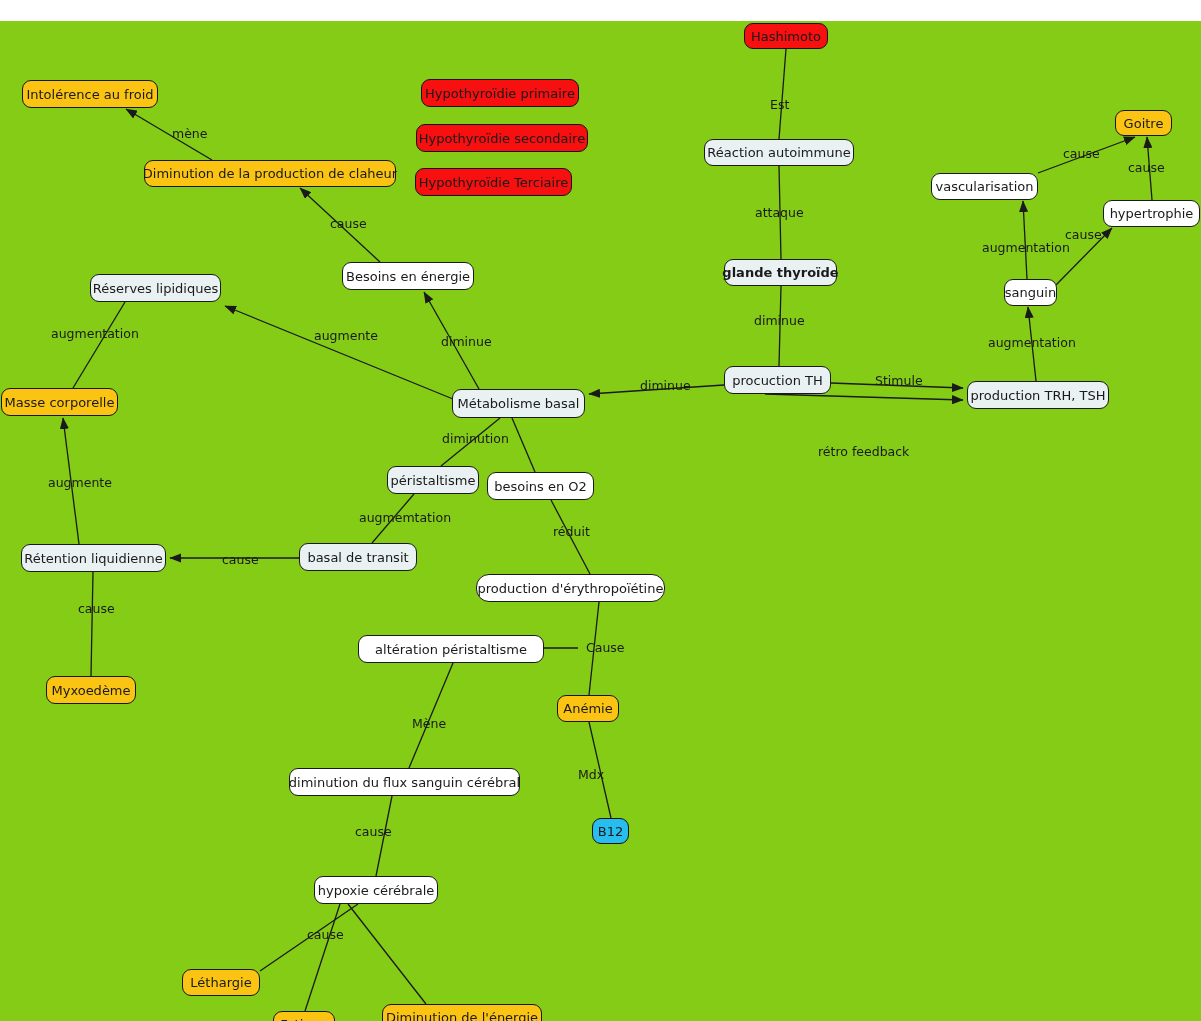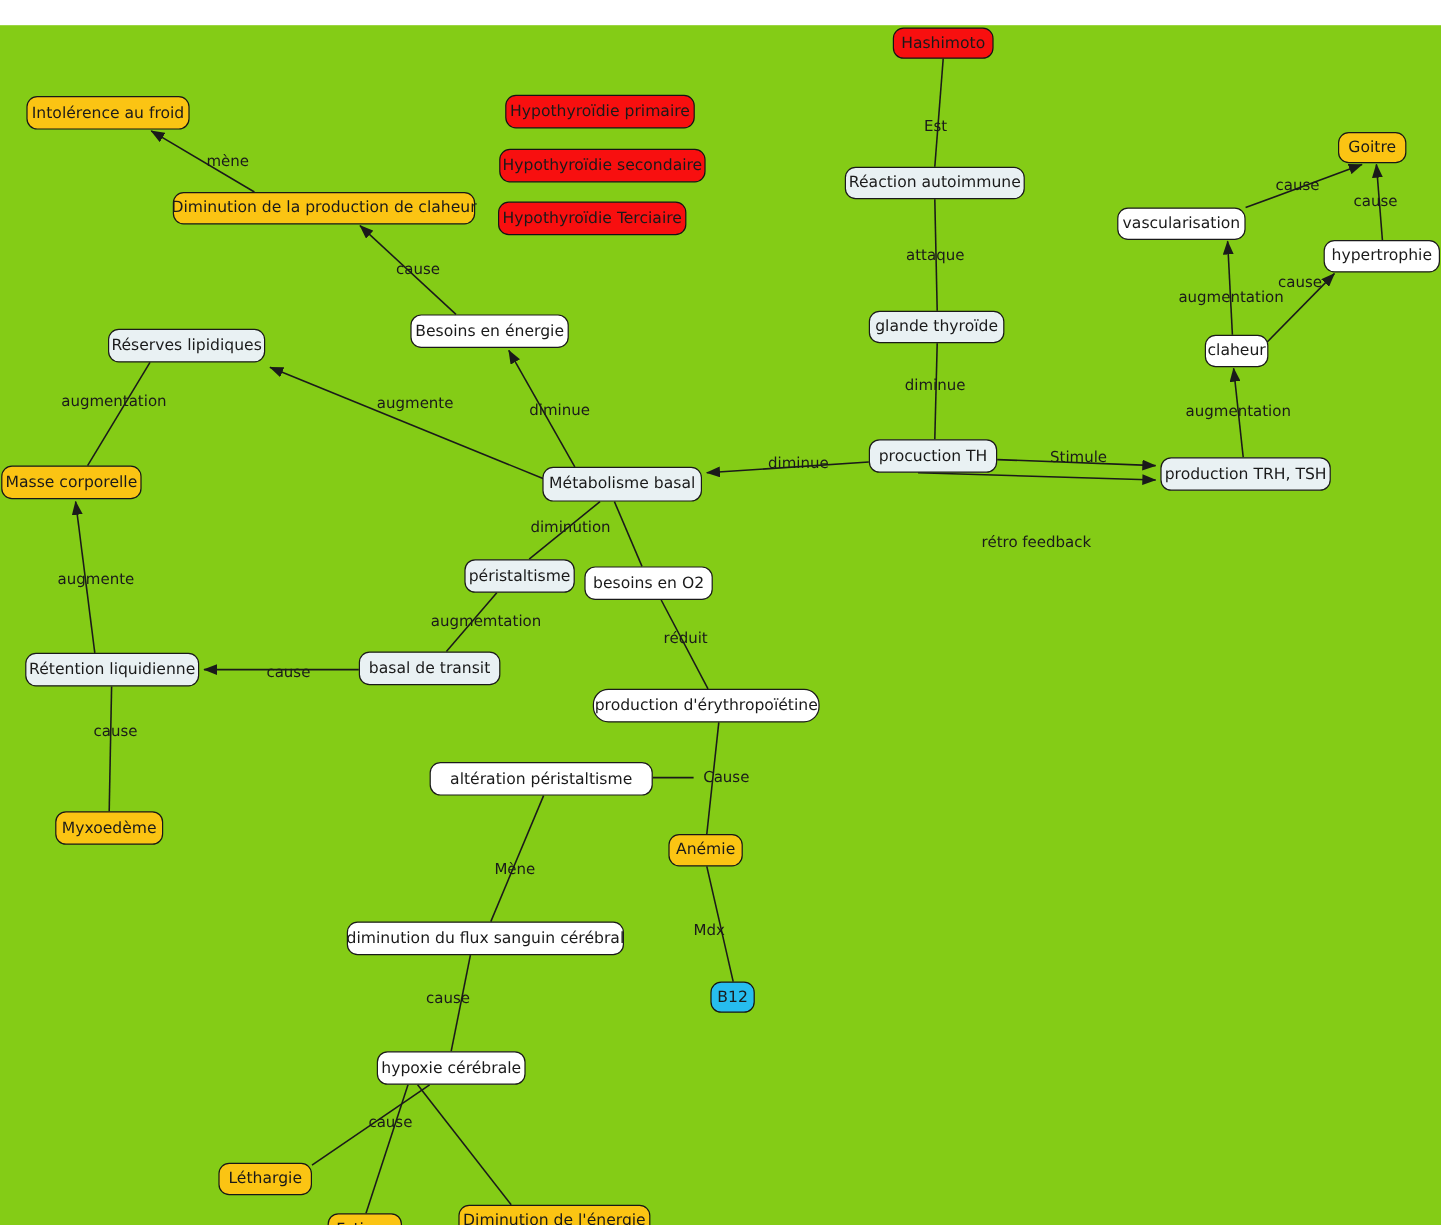--- a/index.html
+++ b/index.html
@@ -106,33 +106,33 @@
       <div class="node red" style="left: 744px; top: 2px; width: 84px; height: 26px;">Hashimoto</div>
       <div class="node yellow" style="left: 22px; top: 59px; width: 136px; height: 28px;">Intolérence au froid</div>
       <div class="node red" style="left: 421px; top: 58px; width: 158px; height: 28px;">Hypothyroïdie primaire</div>
       <div class="node yellow" style="left: 1115px; top: 89px; width: 57px; height: 26px;">Goitre</div>
       <div class="node blue" style="left: 704px; top: 118px; width: 150px; height: 27px;">Réaction autoimmune</div>
       <div class="node red" style="left: 416px; top: 103px; width: 172px; height: 28px;">Hypothyroïdie secondaire</div>
       <div class="node yellow" style="left: 144px; top: 139px; width: 252px; height: 27px;">Diminution de la production de claheur</div>
       <div class="node white" style="left: 931px; top: 152px; width: 107px; height: 27px;">vascularisation</div>
       <div class="node red" style="left: 415px; top: 147px; width: 157px; height: 28px;">Hypothyroïdie Terciaire</div>
       <div class="node white" style="left: 1103px; top: 179px; width: 97px; height: 27px;">hypertrophie</div>
-      <div class="node blue" style="left: 724px; top: 238px; width: 113px; height: 27px;">glande thyroïde</div>
+      <div class="node blue" style="left: 724px; top: 238px; width: 113px; height: 27px; font-weight: bold;">glande thyroïde</div>
       <div class="node white" style="left: 342px; top: 241px; width: 132px; height: 28px;">Besoins en énergie</div>
       <div class="node blue" style="left: 90px; top: 253px; width: 131px; height: 28px;">Réserves lipidiques</div>
-      <div class="node white" style="left: 1004px; top: 258px; width: 53px; height: 27px;">claheur</div>
+      <div class="node white" style="left: 1004px; top: 258px; width: 53px; height: 27px;">sanguin</div>
       <div class="node blue" style="left: 724px; top: 345px; width: 107px; height: 28px;">procuction TH</div>
       <div class="node blue" style="left: 967px; top: 360px; width: 142px; height: 28px;">production TRH, TSH</div>
       <div class="node yellow" style="left: 1px; top: 367px; width: 117px; height: 28px;">Masse corporelle</div>
       <div class="node blue" style="left: 452px; top: 368px; width: 133px; height: 29px;">Métabolisme basal</div>
       <div class="node blue" style="left: 387px; top: 445px; width: 92px; height: 28px;">péristaltisme</div>
       <div class="node white" style="left: 487px; top: 451px; width: 107px; height: 28px;">besoins en O2</div>
       <div class="node blue" style="left: 21px; top: 523px; width: 145px; height: 28px;">Rétention liquidienne</div>
       <div class="node blue" style="left: 299px; top: 522px; width: 118px; height: 28px;">basal de transit</div>
-      <div class="node white" style="left: 494px; top: 553px; width: 189px; height: 28px; border-radius: 13px;">production d'érythropoïétine</div>
+      <div class="node white" style="left: 476px; top: 553px; width: 189px; height: 28px; border-radius: 13px;">production d'érythropoïétine</div>
       <div class="node white" style="left: 358px; top: 614px; width: 186px; height: 28px;">altération péristaltisme</div>
       <div class="node yellow" style="left: 46px; top: 655px; width: 90px; height: 28px;">Myxoedème</div>
       <div class="node yellow" style="left: 557px; top: 674px; width: 62px; height: 27px;">Anémie</div>
       <div class="node white" style="left: 289px; top: 747px; width: 231px; height: 28px;">diminution du flux sanguin cérébral</div>
       <div class="node cyan" style="left: 592px; top: 797px; width: 37px; height: 26px;">B12</div>
       <div class="node white" style="left: 314px; top: 855px; width: 124px; height: 28px;">hypoxie cérébrale</div>
       <div class="node yellow" style="left: 182px; top: 948px; width: 78px; height: 27px;">Léthargie</div>
       <div class="node yellow" style="left: 382px; top: 983px; width: 160px; height: 27px;">Diminution de l'énergie</div>
       <div class="node yellow" style="left: 273px; top: 990px; width: 62px; height: 27px;">Fatigue</div>
     </div>

